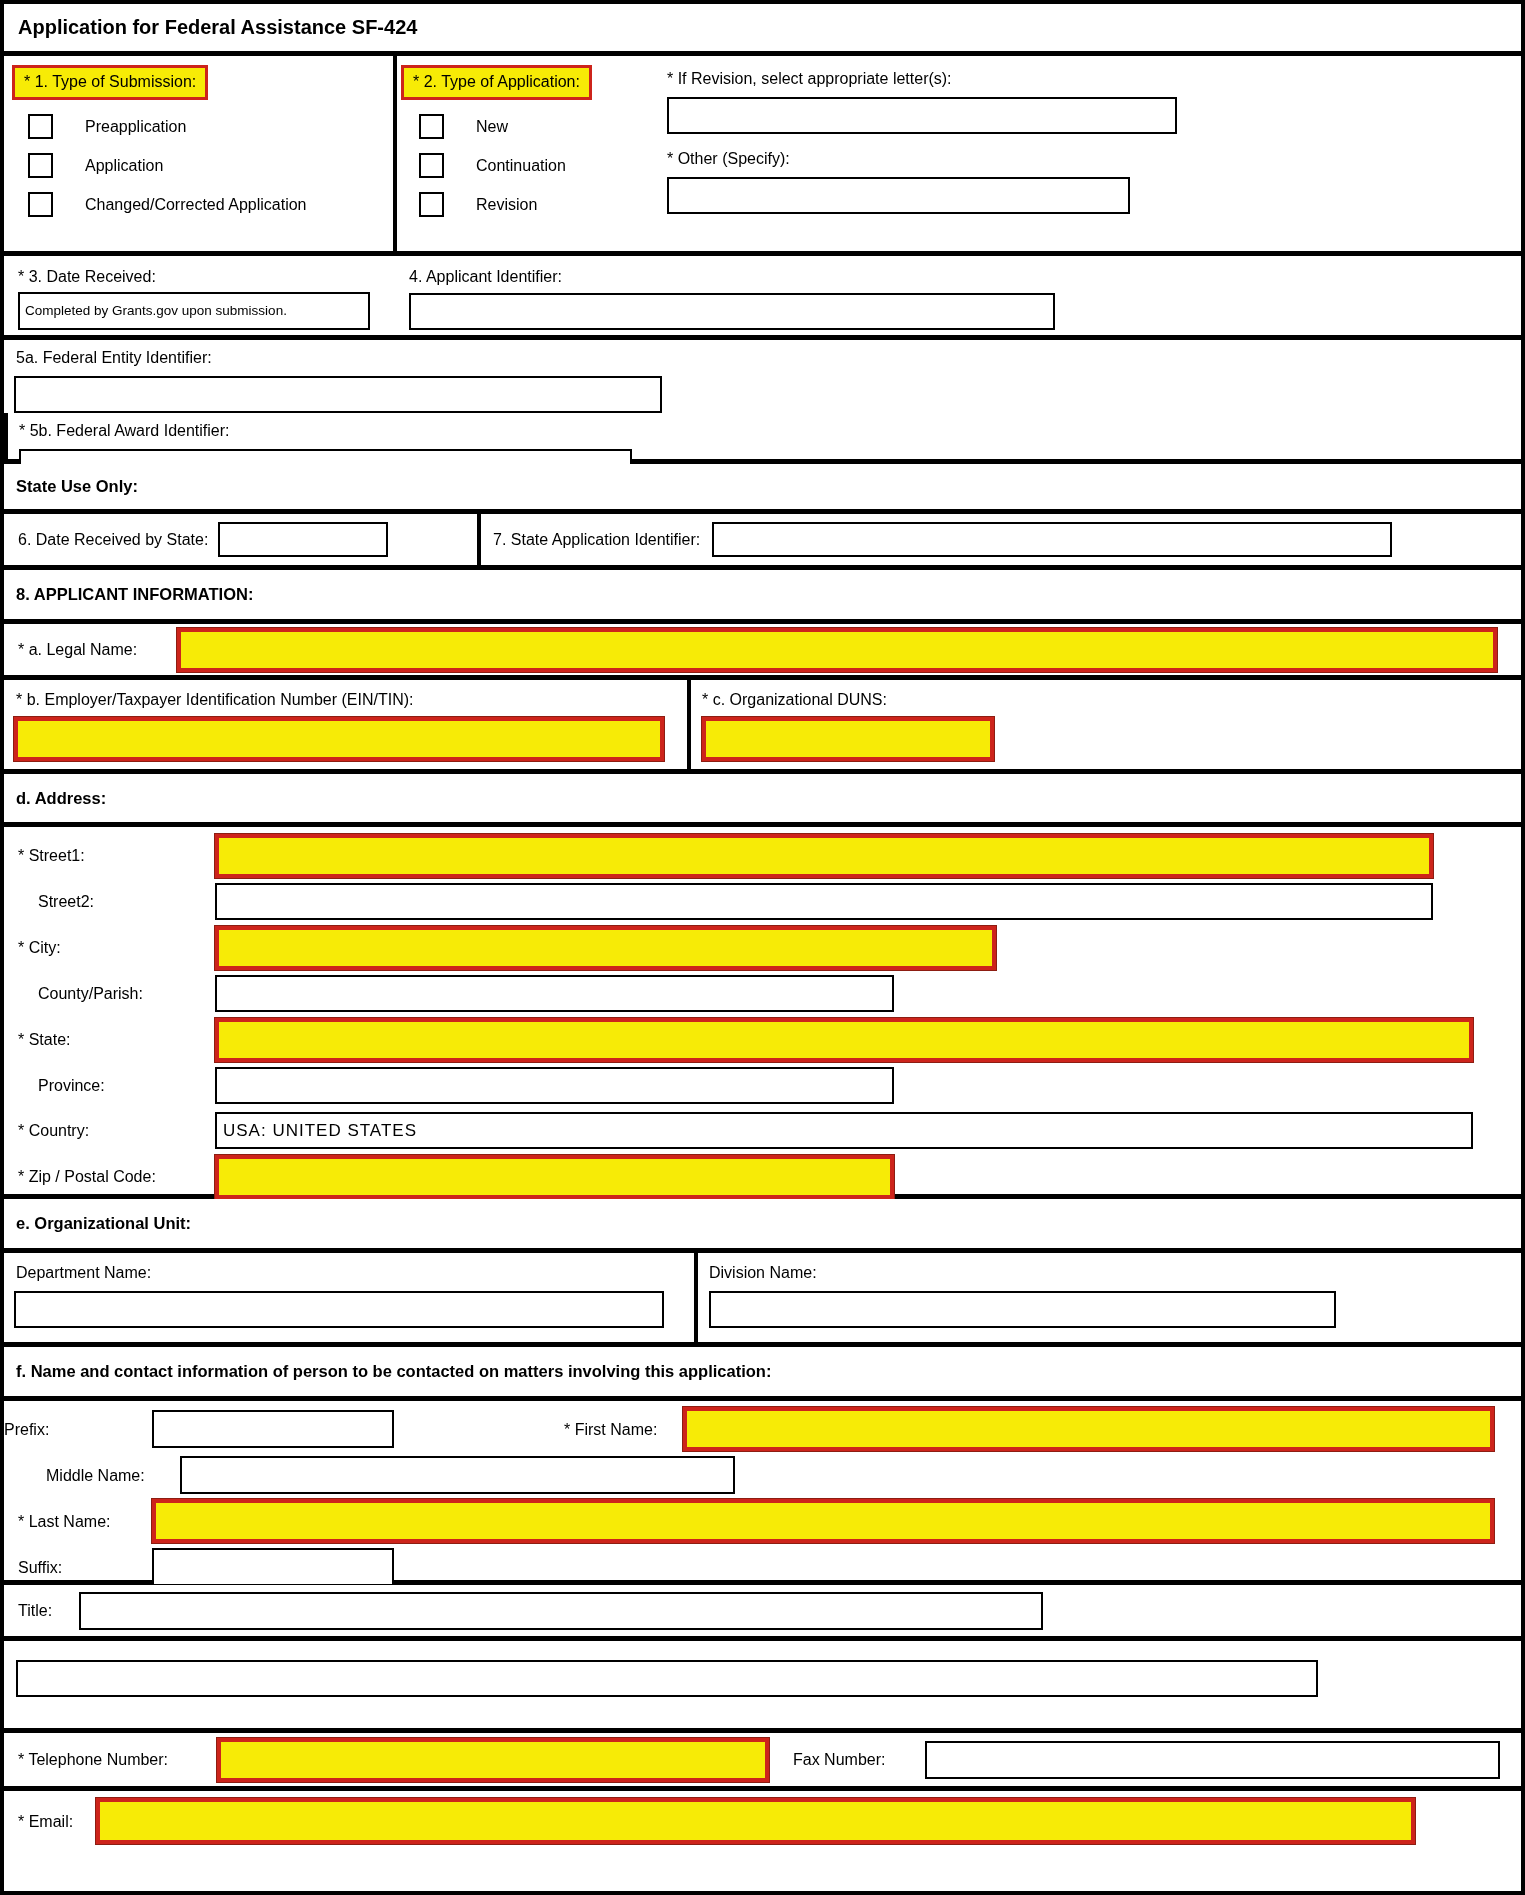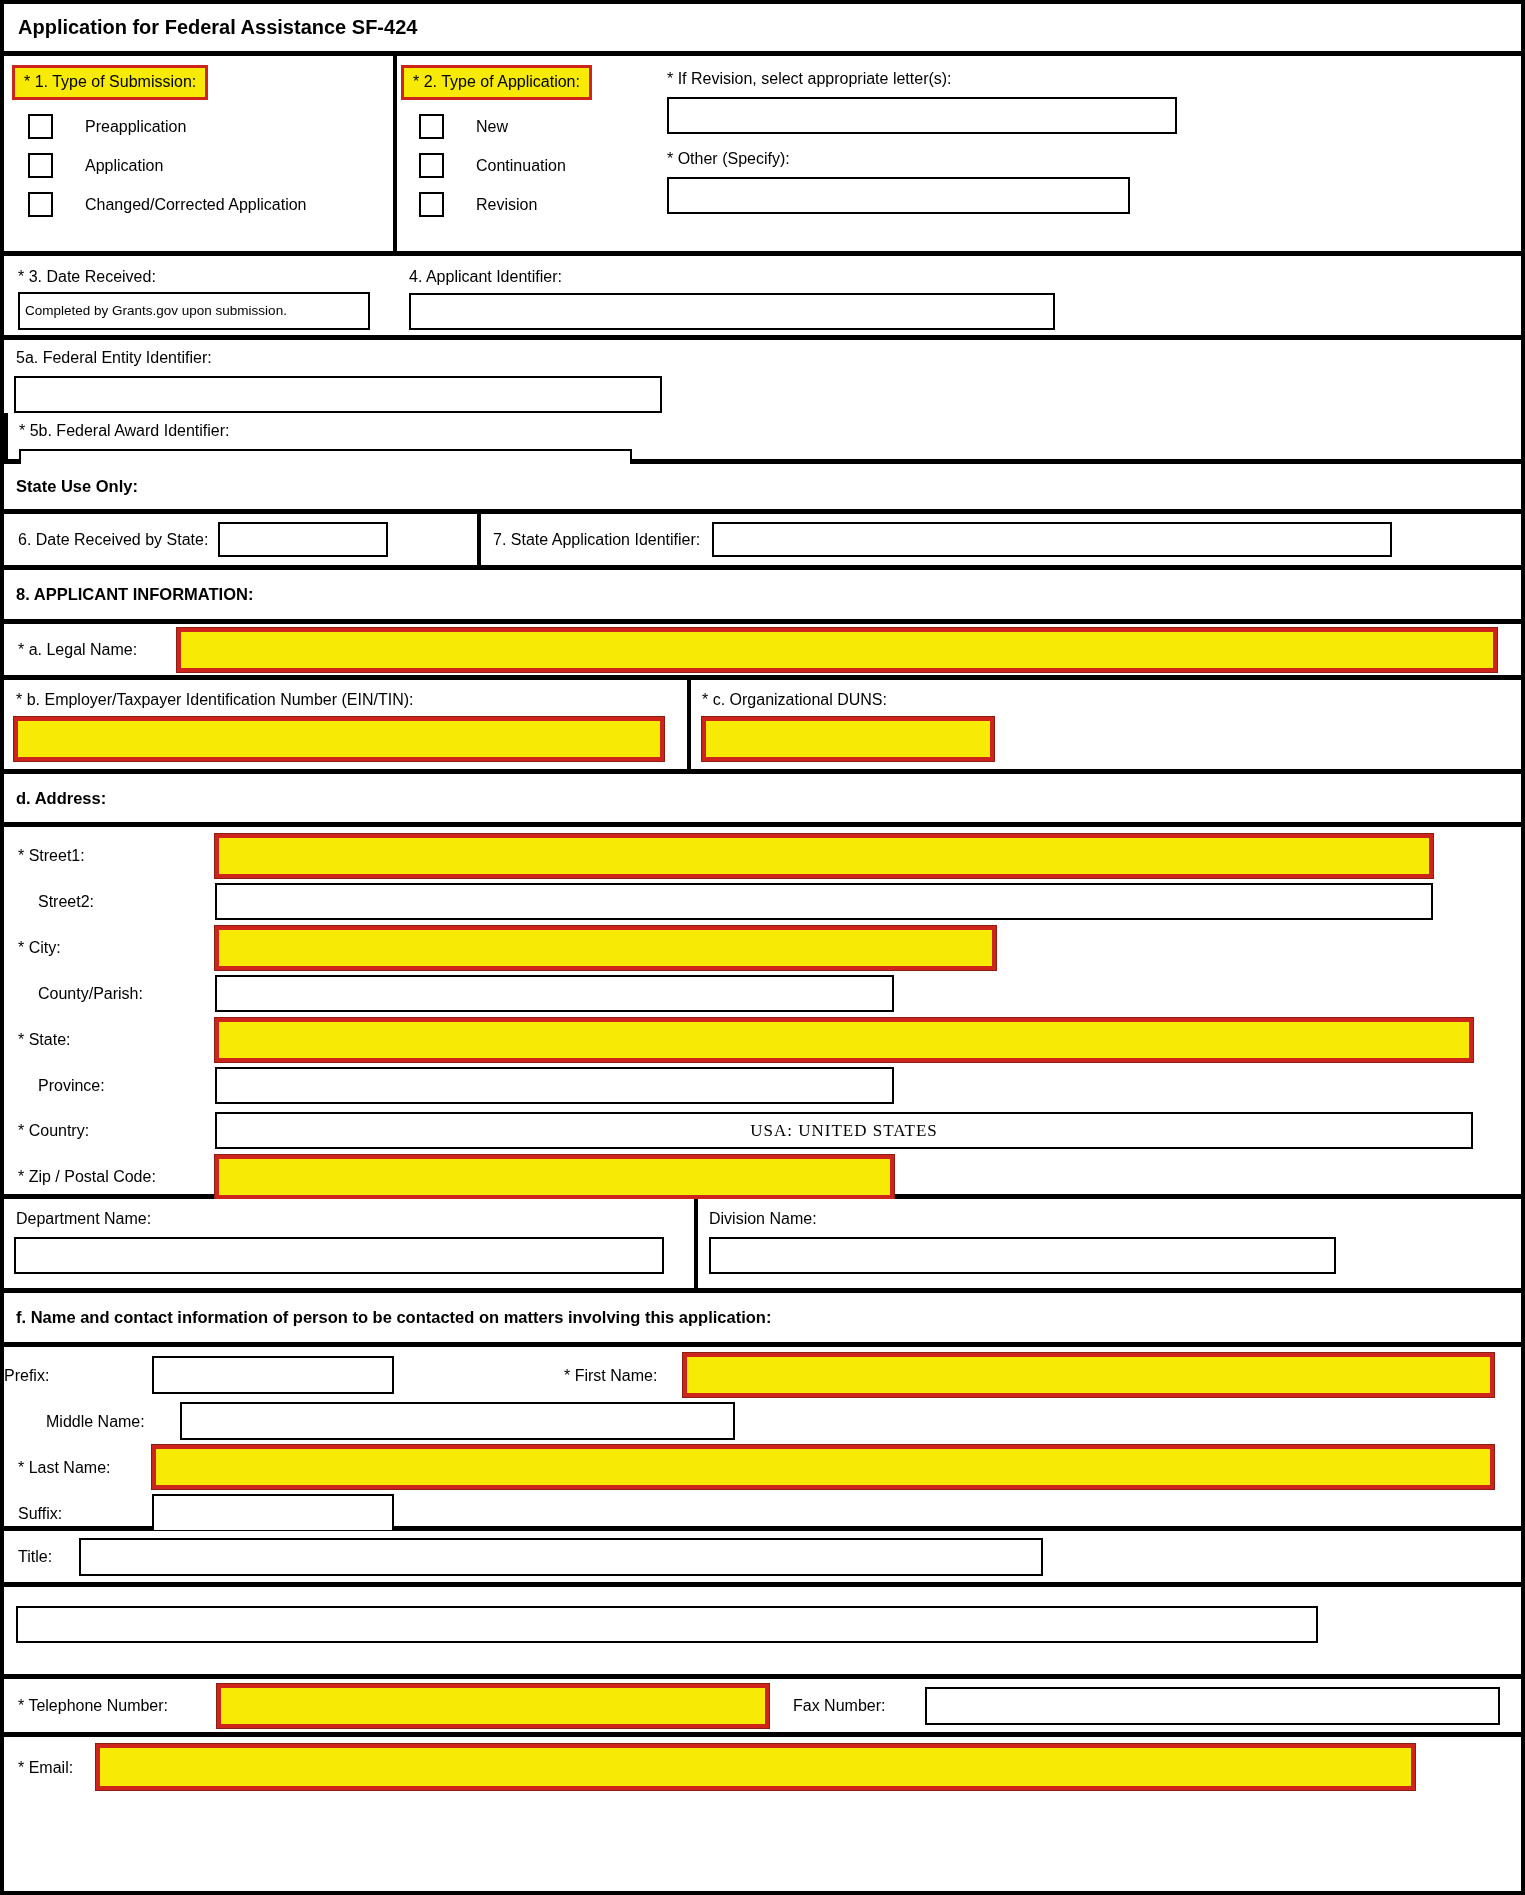--- a/index.html
+++ b/index.html
@@ -15,21 +15,21 @@
   .vline{border-left:4px solid var(--bk);}
   .lbl{font-size:16px;line-height:19px;}
   .hdrrow{font-weight:bold;font-size:16.5px;display:flex;align-items:center;padding-left:12px;}
   .in{box-sizing:border-box;border:2px solid var(--bk);background:#fff;height:37px;font:16px "Liberation Sans",sans-serif;padding:0 6px;display:block;}
   .req{box-sizing:border-box;border:4px solid var(--red);background:var(--yel);height:44px;font:16px "Liberation Sans",sans-serif;padding:0 6px;display:block;outline:1px solid #8d1d12;}
   .hl{display:inline-block;background:var(--yel);border:3px solid var(--red);padding:5px 9px 6px 9px;font-size:16px;}
   .cbi{display:flex;align-items:center;gap:32px;font-size:16px;margin-top:14px;}
   .cb{box-sizing:border-box;width:25px;height:25px;border:2px solid var(--bk);background:#fff;flex:0 0 auto;}
   .mini{display:flex;align-items:center;}
   .grantsbox{box-sizing:border-box;border:2px solid var(--bk);background:#fff;font-size:13.5px;padding:9px 5px 0 5px;height:38px;white-space:nowrap;}
-  .mono{font-family:Liberation Serif, serif;text-align:center;letter-spacing:1px;font-size:17px;}
+  .mono{font-family:Liberation Sans, sans-serif;letter-spacing:1px;font-size:17px;}
 </style>
 </head>
 <body>
 
 <div class="form">
 
   <div class="row" style="height:52px;display:flex;align-items:center;">
     <div style="font-size:20px;font-weight:bold;padding-left:14px;">Application for Federal Assistance SF-424</div>
   </div>
 
@@ -163,20 +163,23 @@
     <div class="mini" style="height:45px;">
       <span class="lbl" style="box-sizing:border-box;width:211px;padding-left:14px;flex:0 0 auto;">* Country:</span>
       <input class="in mono" style="width: 1258px;" value="USA: UNITED STATES">
     </div>
     <div class="mini" style="height:47px;">
       <span class="lbl" style="box-sizing:border-box;width:211px;padding-left:14px;flex:0 0 auto;">* Zip / Postal Code:</span>
       <input class="req" style="width: 679px;">
     </div>
   </div>
 
+  <div class="row hdrrow" style="height:54px;">
+    <span>e. Organizational Unit:</span>
+  </div>
 
   <div class="row flex" style="height:94px;">
     <div style="box-sizing:border-box;width:690px;padding:10px 0 0 12px;">
       <div class="lbl">Department Name:</div>
       <input class="in" style="width: 650px; margin-left: -2px; margin-top: 9px;">
     </div>
     <div class="vline" style="flex:1;padding:10px 0 0 11px;">
       <div class="lbl">Division Name:</div>
       <input class="in" style="width: 627px; margin-top: 9px;">
     </div>

